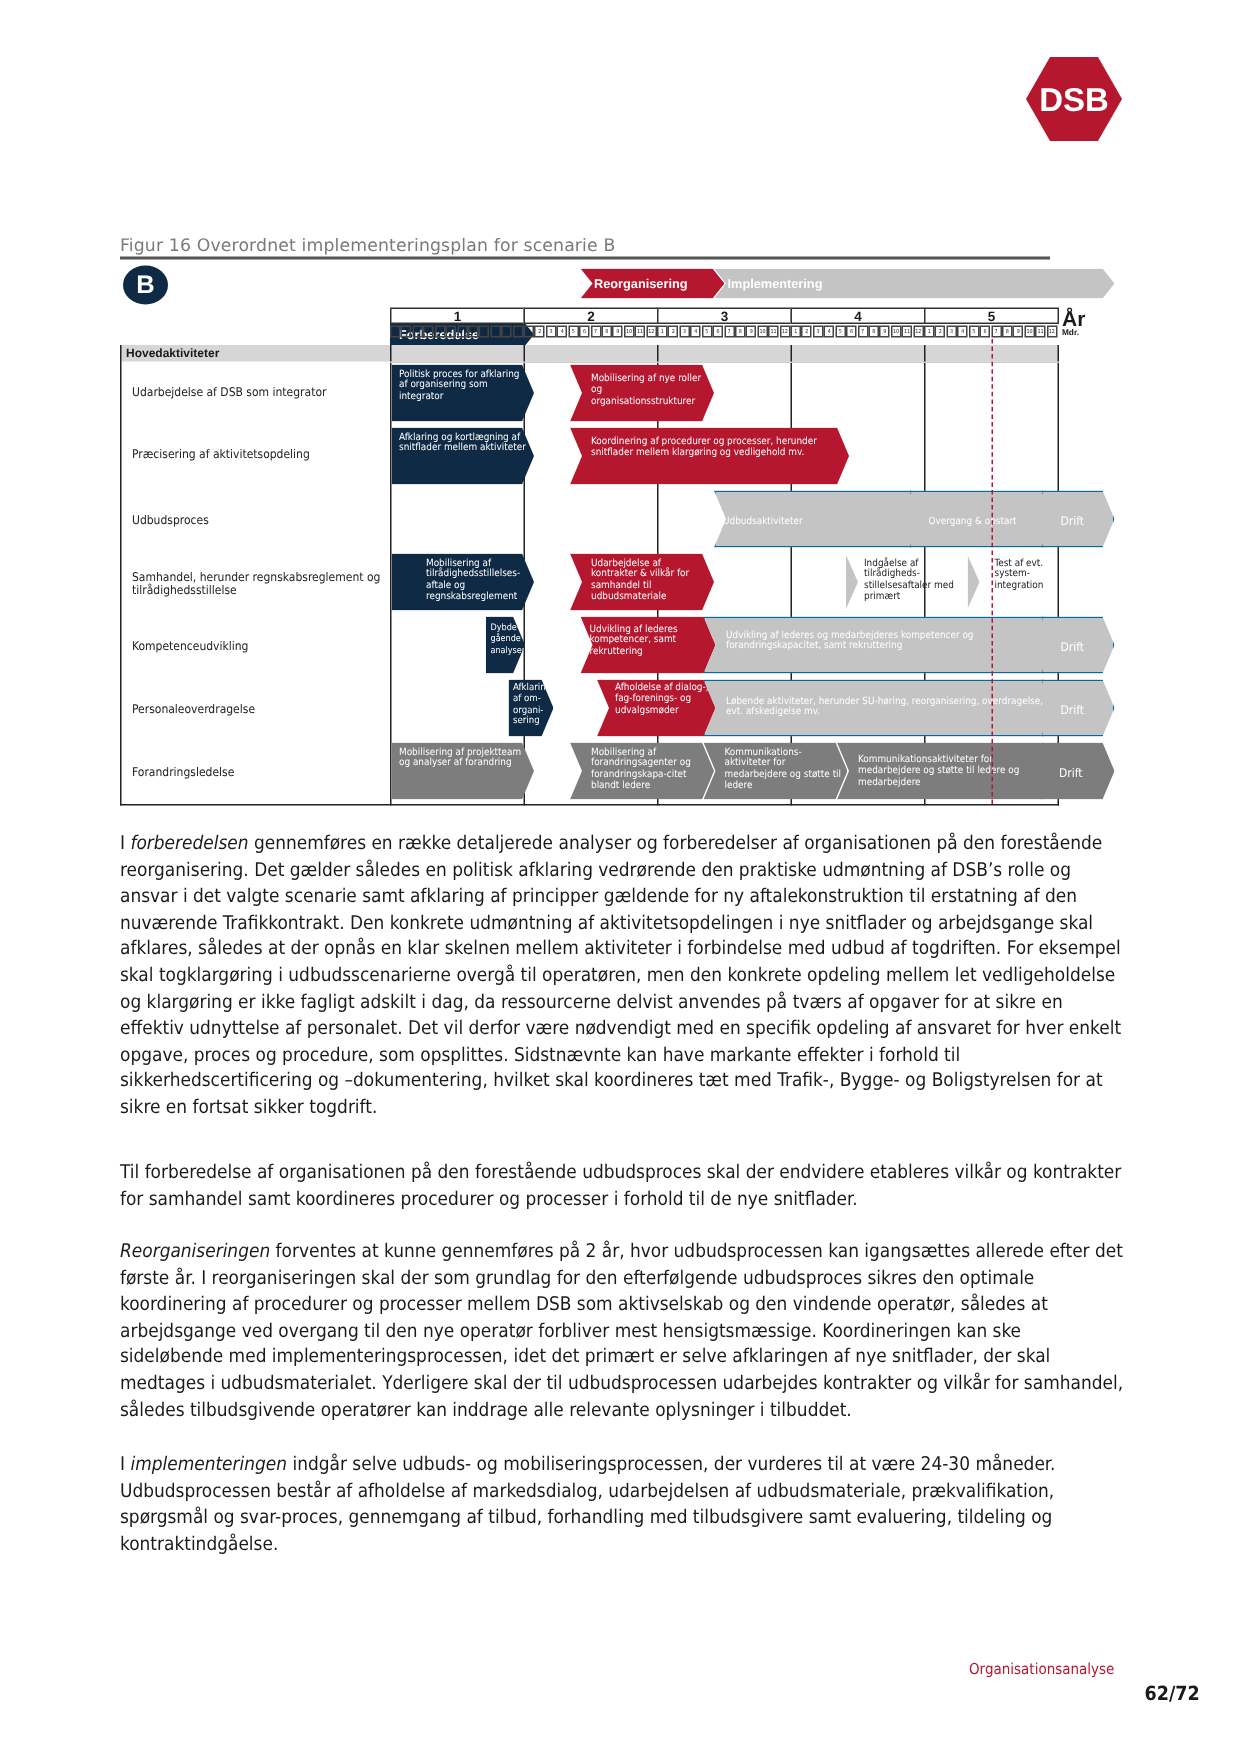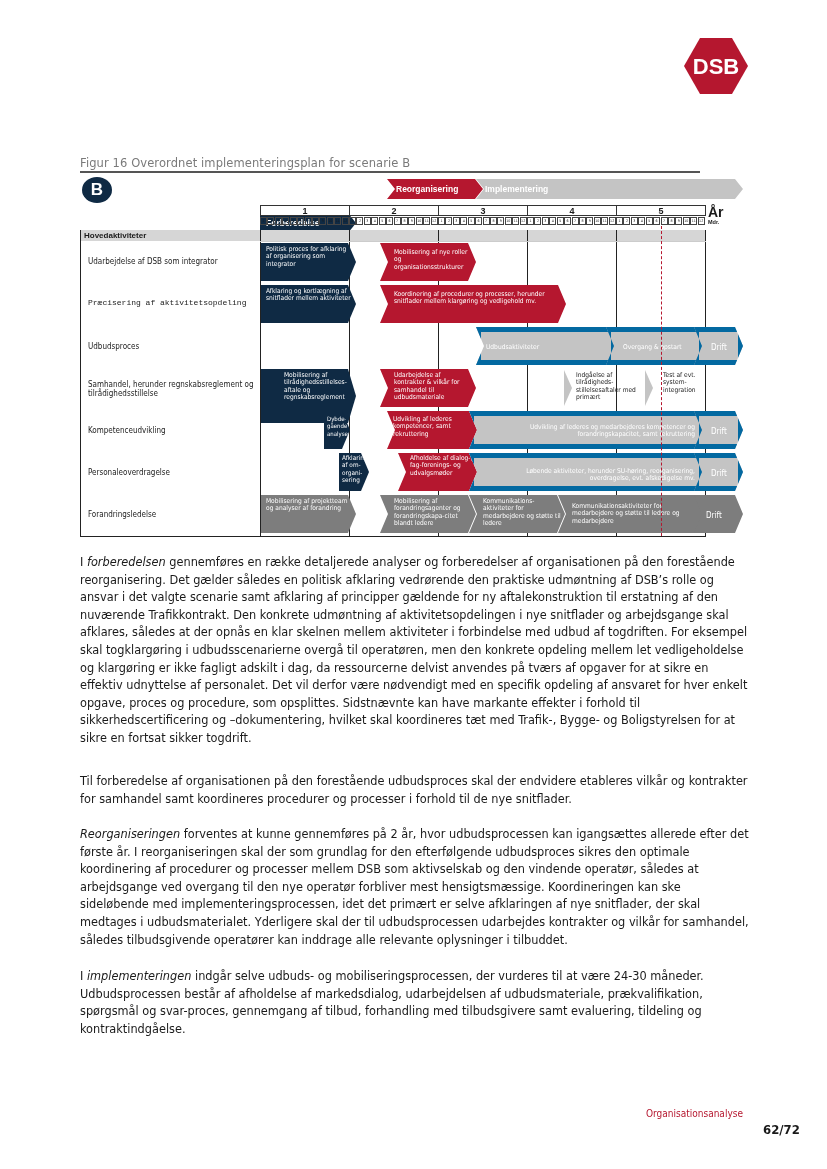--- a/index.html
+++ b/index.html
@@ -16,21 +16,21 @@
   #aar{left:708px;top:204px;font-size:14px;font-weight:bold;font-family:"Liberation Sans",sans-serif;}
   #mdr{left:708px;top:219px;font-size:5.5px;font-weight:bold;font-family:"Liberation Sans",sans-serif;}
   #hoved-row{left:80px;top:230px;width:626px;height:11px;background:#d6d6d6;}
   #hoved-label{left:84px;top:230px;font-size:8px;font-weight:bold;line-height:11px;font-family:"Liberation Sans",sans-serif;}
   .vline{position:absolute;width:1px;background:#222;}
   .hline{position:absolute;height:1px;background:#222;}
   .row-label{position:absolute;left:88px;font-size:8px;line-height:9px;color:#222;}
   .bar{position:absolute;box-sizing:border-box;color:#fff;font-size:6.6px;line-height:7.4px;padding:3px 4px 0 5px;overflow:hidden;}
   .navy{background:#0f2a44;}
   .red{background:#b5172f;}
-  .lgray{background:#c4c4c4;border:5px solid #0369a1;text-align:right;}
+  .lgray{background:#c4c4c4;border:1px solid #0369a1;}
   .dgray{background:#7d7d7d;}
   .chev{clip-path:polygon(0 0, calc(100% - 8px) 0, 100% 50%, calc(100% - 8px) 100%, 0 100%, 8px 50%);margin-left:38px;}
   .chev-first{clip-path:polygon(0 0, calc(100% - 8px) 0, 100% 50%, calc(100% - 8px) 100%, 0 100%);}
   .dash{position:absolute;left:661px;top:226px;width:0;height:310px;border-left:1.2px dashed #b5172f;}
   .body-p{position:absolute;left:80px;width:672px;font-size:12.6px;line-height:17.6px;color:#1a1a1a;margin:0;}
   .body-p em{font-style:italic;}
   #footer-section{left:646px;top:1108px;font-size:10px;color:#b5172f;}
   #footer-page{left:763px;top:1122px;font-size:13px;font-weight:bold;color:#1a1a1a;}
   .mid-v{display:flex;align-items:center;}
 </style>
@@ -142,38 +142,38 @@
 <div class="vline" style="left:260px;top:230px;height:307px;"></div>
 <div class="vline" style="left:349px;top:230px;height:307px;"></div>
 <div class="vline" style="left:438px;top:230px;height:307px;"></div>
 <div class="vline" style="left:527px;top:230px;height:307px;"></div>
 <div class="vline" style="left:616px;top:230px;height:307px;"></div>
 <div class="vline" style="left:705px;top:230px;height:307px;"></div>
 <div class="hline" style="left:80px;top:536px;width:626px;"></div>
 <div class="hline" style="left:260px;top:241px;width:446px;background:#ccc;"></div>
 
 <div class="row-label" style="top:257px;">Udarbejdelse af DSB som integrator</div>
-<div class="row-label" style="top:298px;font-family:Liberation Mono, monospace;">Præcisering af aktivitetsopdeling</div>
+<div class="row-label" style="top:298px;">Præcisering af aktivitetsopdeling</div>
 <div class="row-label" style="top:342px;">Udbudsproces</div>
 <div class="row-label" style="top:380px;width:170px;">Samhandel, herunder regnskabsreglement og tilrådighedsstillelse</div>
 <div class="row-label" style="top:426px;">Kompetenceudvikling</div>
 <div class="row-label" style="top:468px;">Personaleoverdragelse</div>
 <div class="row-label" style="top:510px;">Forandringsledelse</div>
 
 <div class="bar navy chev-first" style="left:261px;top:243px;width:95px;height:38px;">Politisk proces for afklaring af organisering som integrator</div>
 <div class="bar red chev" style="left:342px;top:243px;width:96px;height:38px;padding-left:14px;padding-top:6px;">Mobilisering af nye roller og organisationsstrukturer</div>
 
 <div class="bar navy chev-first" style="left:261px;top:285px;width:95px;height:38px;">Afklaring og kortlægning af snitflader mellem aktiviteter</div>
 <div class="bar red chev" style="left:342px;top:285px;width:186px;height:38px;padding-left:14px;padding-top:6px;">Koordinering af procedurer og processer, herunder snitflader mellem klargøring og vedligehold mv.</div>
 
 <div class="bar lgray chev mid-v" style="left:438px;top:327px;width:140px;height:38px;">Udbudsaktiviteter</div>
 <div class="bar lgray chev mid-v" style="left:568px;top:327px;width:98px;height:38px;padding-left:12px;">Overgang &amp; opstart</div>
 <div class="bar lgray chev mid-v" style="left:656px;top:327px;width:49px;height:38px;padding-left:12px;font-size:8px;">Drift</div>
 
-<div class="bar navy chev-first" style="left:261px;top:369px;width:95px;height:54px;padding-left:23px;">Mobilisering af tilrådighedsstillelses-aftale og regnskabsreglement</div>
+<div class="bar navy chev-first" style="left:261px;top:369px;width:95px;height:38px;padding-left:23px;">Mobilisering af tilrådighedsstillelses-aftale og regnskabsreglement</div>
 <div class="bar red chev" style="left:342px;top:369px;width:96px;height:38px;padding-left:14px;">Udarbejdelse af kontrakter &amp; vilkår for samhandel til udbudsmateriale</div>
 <div class="abs" style="left:564px;top:370px;width:8px;height:36px;background:#c4c4c4;clip-path:polygon(0 0,100% 50%,0 100%);"></div>
 <div class="abs" style="left:576px;top:372px;width:70px;font-size:6.6px;line-height:7.4px;color:#222;">Indgåelse af tilrådigheds-stillelsesaftaler med primært</div>
 <div class="abs" style="left:645px;top:370px;width:8px;height:36px;background:#c4c4c4;clip-path:polygon(0 0,100% 50%,0 100%);"></div>
 <div class="abs" style="left:663px;top:372px;width:40px;font-size:6.6px;line-height:7.4px;color:#222;">Test af evt. system-integration</div>
 
 <div class="bar navy chev-first" style="left:324px;top:411px;width:26px;height:38px;padding:4px 0 0 3px;font-size:6px;">Dybde-gående analyser</div>
 <div class="bar red chev" style="left:349px;top:411px;width:90px;height:38px;padding-left:6px;padding-top:5px;">Udvikling af lederes kompetencer, samt rekruttering</div>
 <div class="bar lgray chev" style="left:431px;top:411px;width:235px;height:38px;padding-left:14px;padding-top:8px;">Udvikling af lederes og medarbejderes kompetencer og forandringskapacitet, samt rekruttering</div>
 <div class="bar lgray chev mid-v" style="left:656px;top:411px;width:49px;height:38px;padding-left:12px;font-size:8px;">Drift</div>

